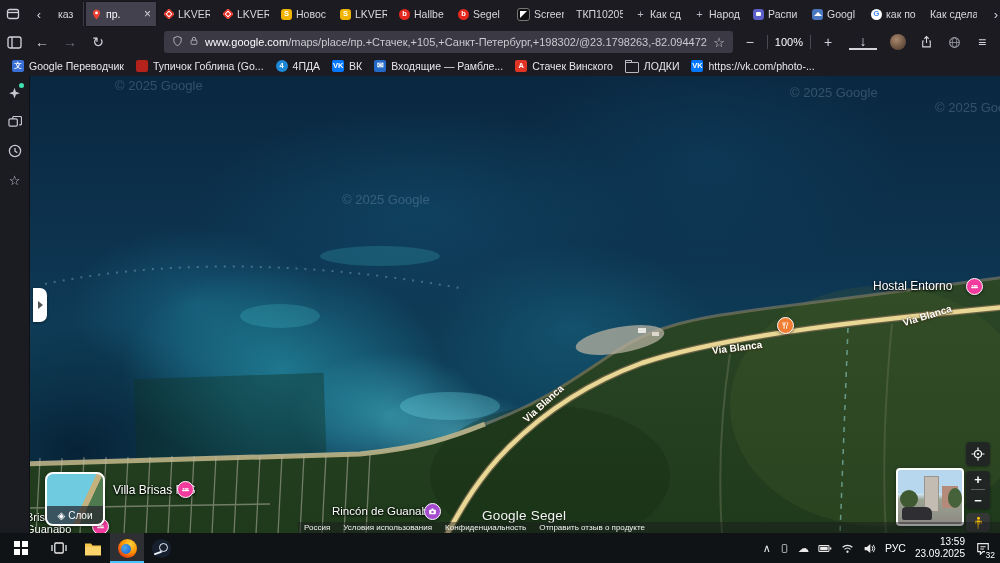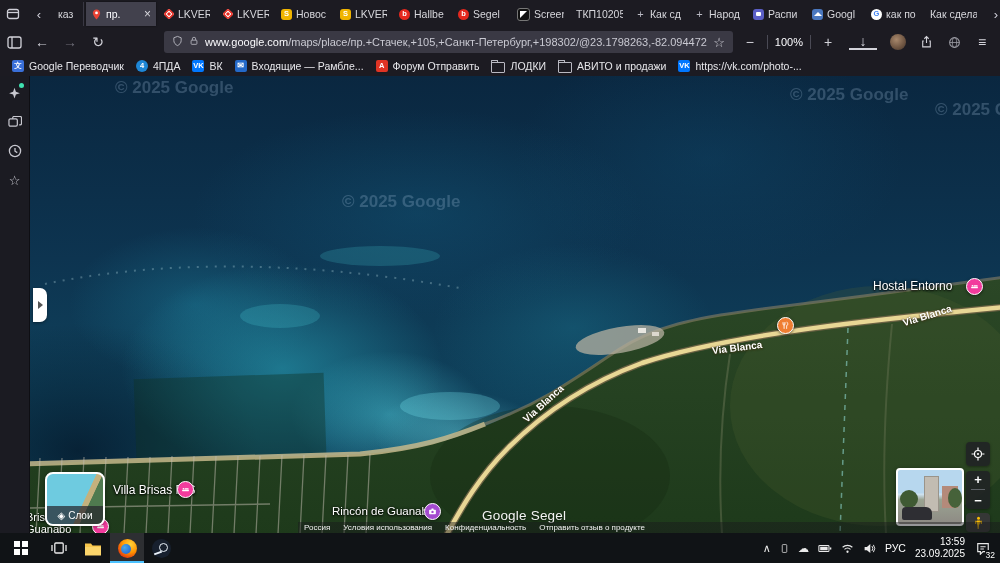--- a/index.html
+++ b/index.html
@@ -77,21 +77,21 @@
       radial-gradient(180px 110px at 17% 50%, rgba(30,130,160,.40), rgba(30,130,160,0) 70%),
       radial-gradient(300px 140px at 40% 30%, rgba(20,95,130,.35), rgba(20,95,130,0) 75%),
       radial-gradient(260px 160px at 70% 18%, rgba(16,75,110,.35), rgba(16,75,110,0) 75%),
       radial-gradient(240px 170px at 5% 82%, rgba(4,22,40,.75), rgba(4,22,40,0) 75%),
       radial-gradient(200px 120px at 56% 55%, rgba(35,150,175,.25), rgba(35,150,175,0) 70%),
       linear-gradient(180deg,#0a2740 0%,#0d3450 40%,#0f425c 70%,#114a63 100%);}
   .map svg.terrain{position:absolute;left:0;top:0;}
   .mlabel{position:absolute;color:#fff;font-size:12px;font-weight:500;white-space:nowrap;
     text-shadow:0 1px 2px rgba(0,0,0,.95),0 0 3px rgba(0,0,0,.85);}
   .roadlbl{font-size:10px;font-weight:bold;color:#fff;text-shadow:0 1px 2px rgba(60,50,20,.9),0 0 2px rgba(60,50,20,.8);}
-  .wm{position:absolute;color:rgba(165,195,220,.26);font-size:17px;font-weight:bold;white-space:nowrap;}
+  .wm{position:absolute;color:rgba(165,195,220,.26);font-size:13px;font-weight:normal;white-space:nowrap;}
   .gmwm{position:absolute;color:#fff;font-size:13.5px;letter-spacing:.2px;opacity:.95;
     text-shadow:0 1px 2px rgba(0,0,0,.6);}
   .marker{position:absolute;width:17px;height:17px;border-radius:50% 50% 50% 0;border:1.5px solid #fff;
     box-shadow:0 1px 3px rgba(0,0,0,.5);display:flex;align-items:center;justify-content:center;transform:rotate(0deg);box-sizing:border-box;border-radius:50%;}
   .mk-pink{background:#f23b9d;}
   .mk-purple{background:#a44bcf;}
   .mk-orange{background:#ef7e32;}
   .expand{position:absolute;left:3px;top:212px;width:14px;height:34px;background:#fff;border-radius:0 7px 7px 0;
     display:flex;align-items:center;justify-content:center;box-shadow:0 1px 3px rgba(0,0,0,.4);}
   .expand i{width:0;height:0;border-left:5px solid #555;border-top:4px solid transparent;border-bottom:4px solid transparent;}
@@ -286,42 +286,42 @@
       <div class="nv-icon">≡</div>
     </div>
   </div>
 
   <div class="bmbar">
     <div class="bm">
         <span class="bmicon bi-translate">文</span>
         <span class="lbl">Google Переводчик</span>
       </div>
     <div class="bm">
+        <span class="bmicon bi-red"></span>
+        <span class="lbl">Тупичок Гоблина (Go...</span>
+      </div>
+    <div class="bm">
         <span class="bmicon bi-blue4">4</span>
         <span class="lbl">4ПДА</span>
       </div>
     <div class="bm">
         <span class="bmicon bi-vk">VK</span>
         <span class="lbl">ВК</span>
       </div>
     <div class="bm">
         <span class="bmicon bi-mail">✉</span>
         <span class="lbl">Входящие — Рамбле...</span>
       </div>
     <div class="bm">
         <span class="bmicon bi-reda">A</span>
-        <span class="lbl">Форум Отправить</span>
+        <span class="lbl">Стачек Винского</span>
       </div>
     <div class="bm">
         <span class="folder"></span>
         <span class="lbl">ЛОДКИ</span>
-      </div>
-    <div class="bm">
-        <span class="folder"></span>
-        <span class="lbl">АВИТО и продажи</span>
       </div>
     <div class="bm">
         <span class="bmicon bi-vk">VK</span>
         <span class="lbl">https://vk.com/photo-...</span>
       </div>
 
   </div>
 
   <div class="content">
 

